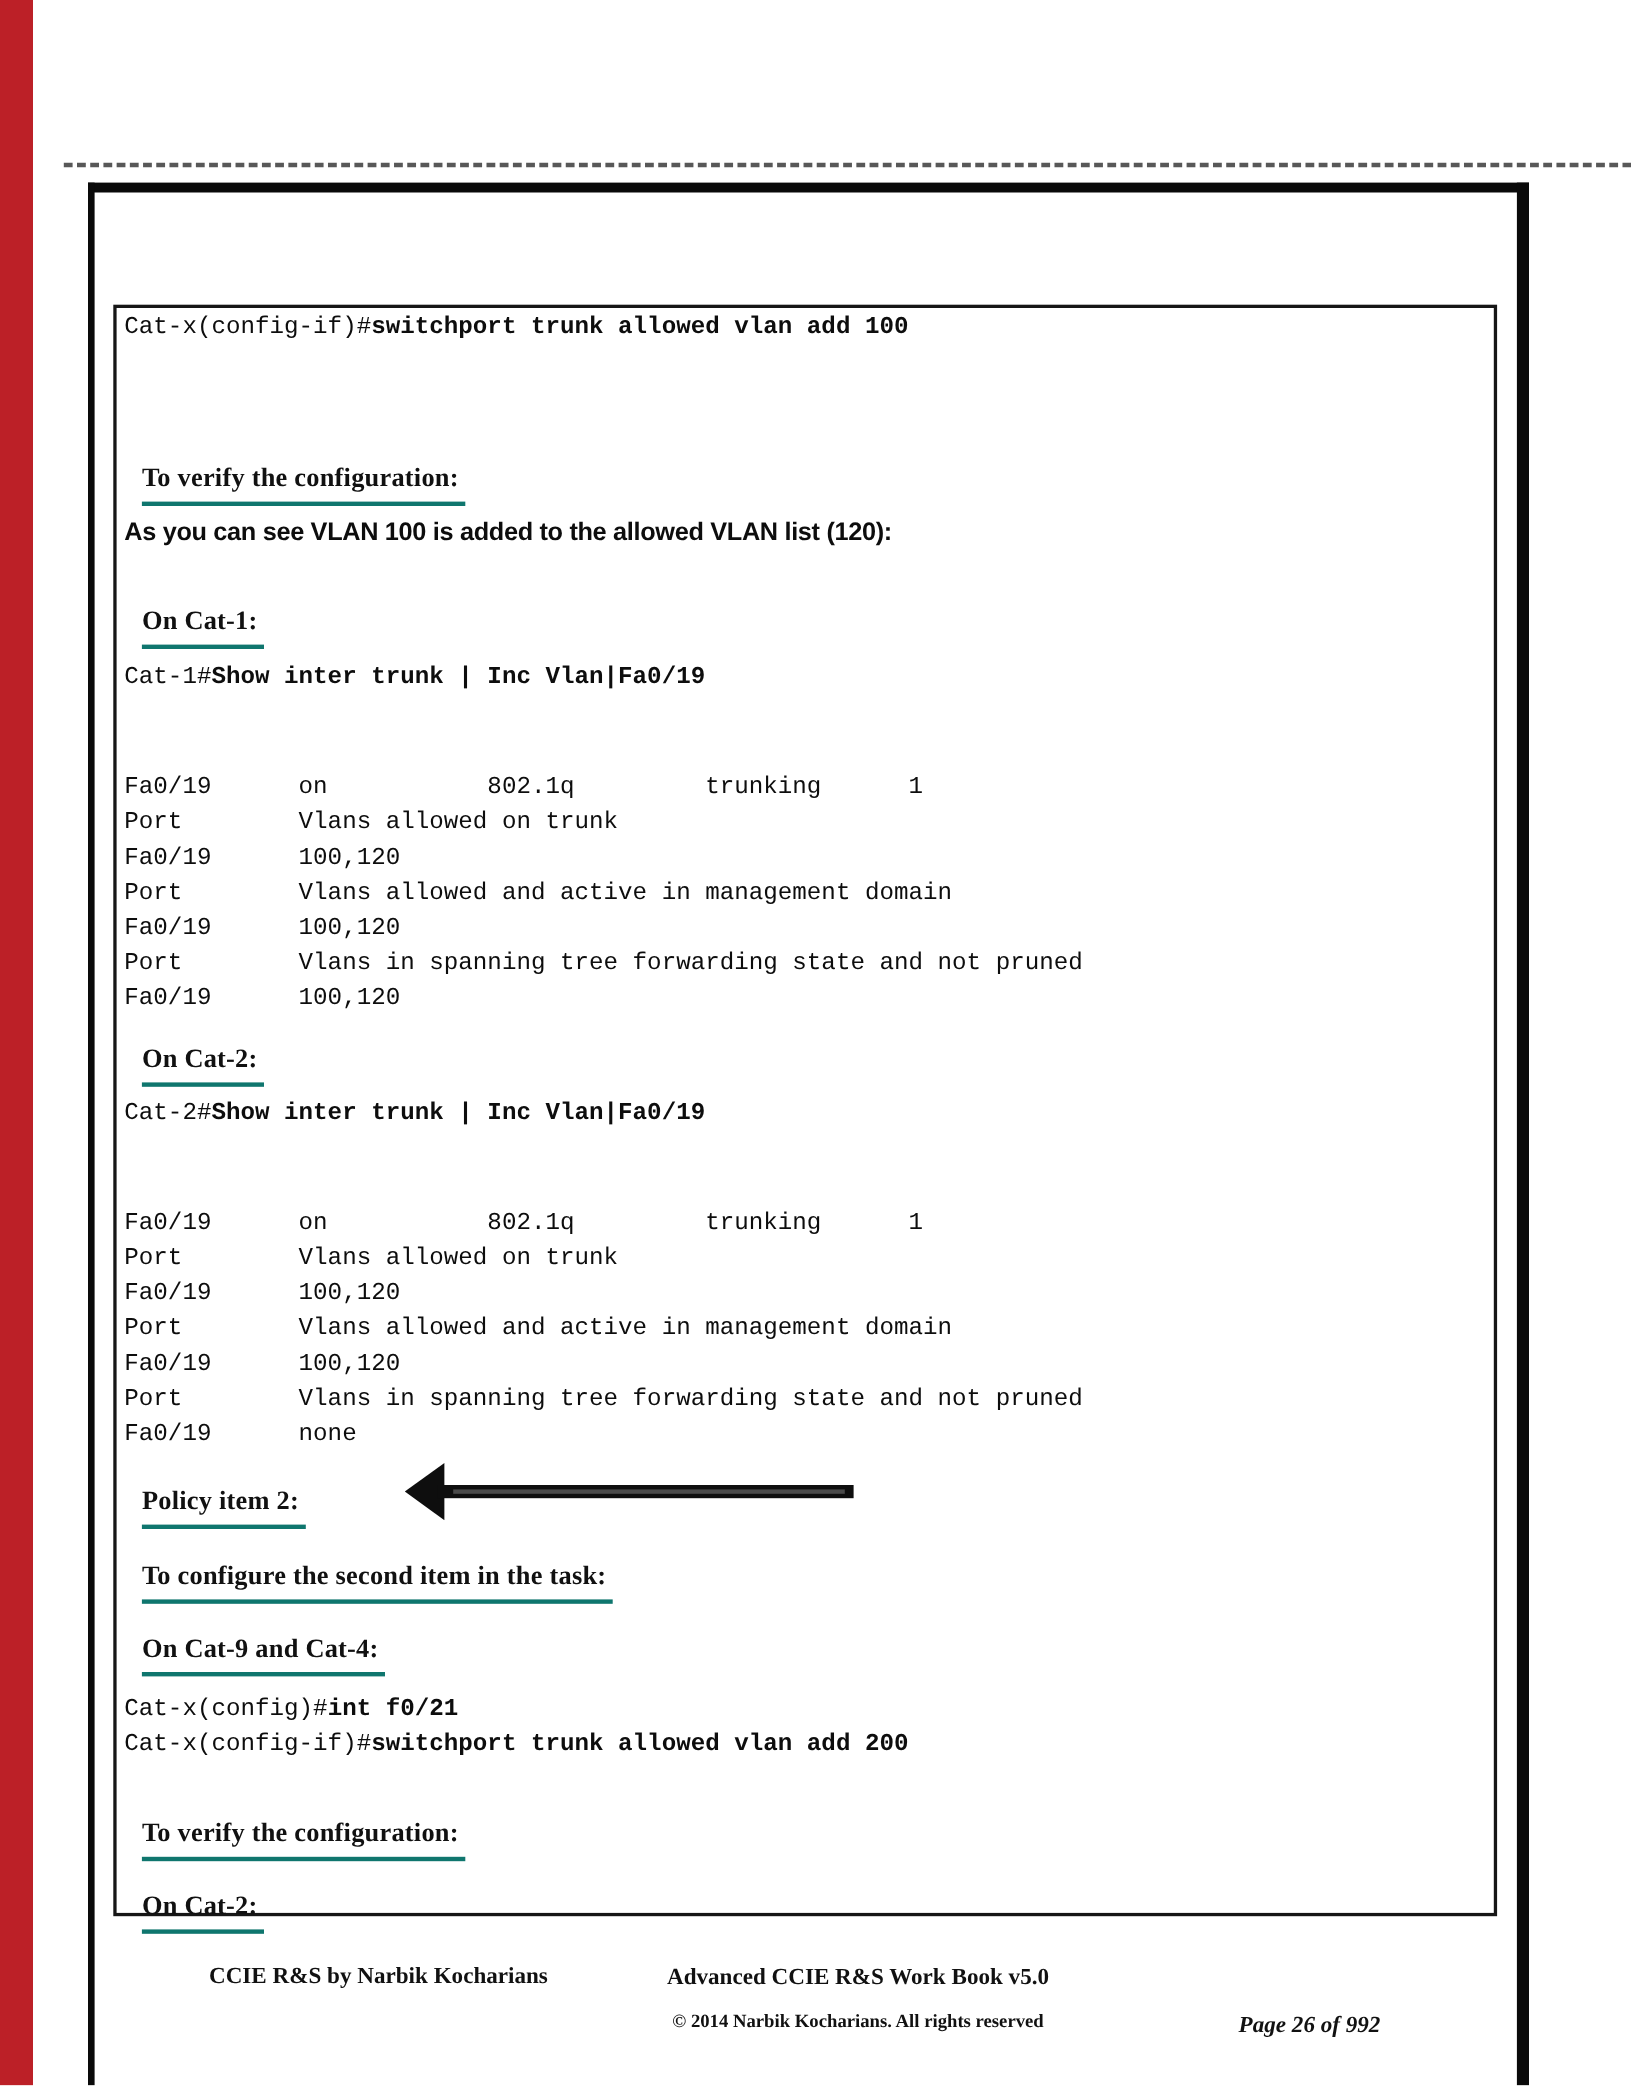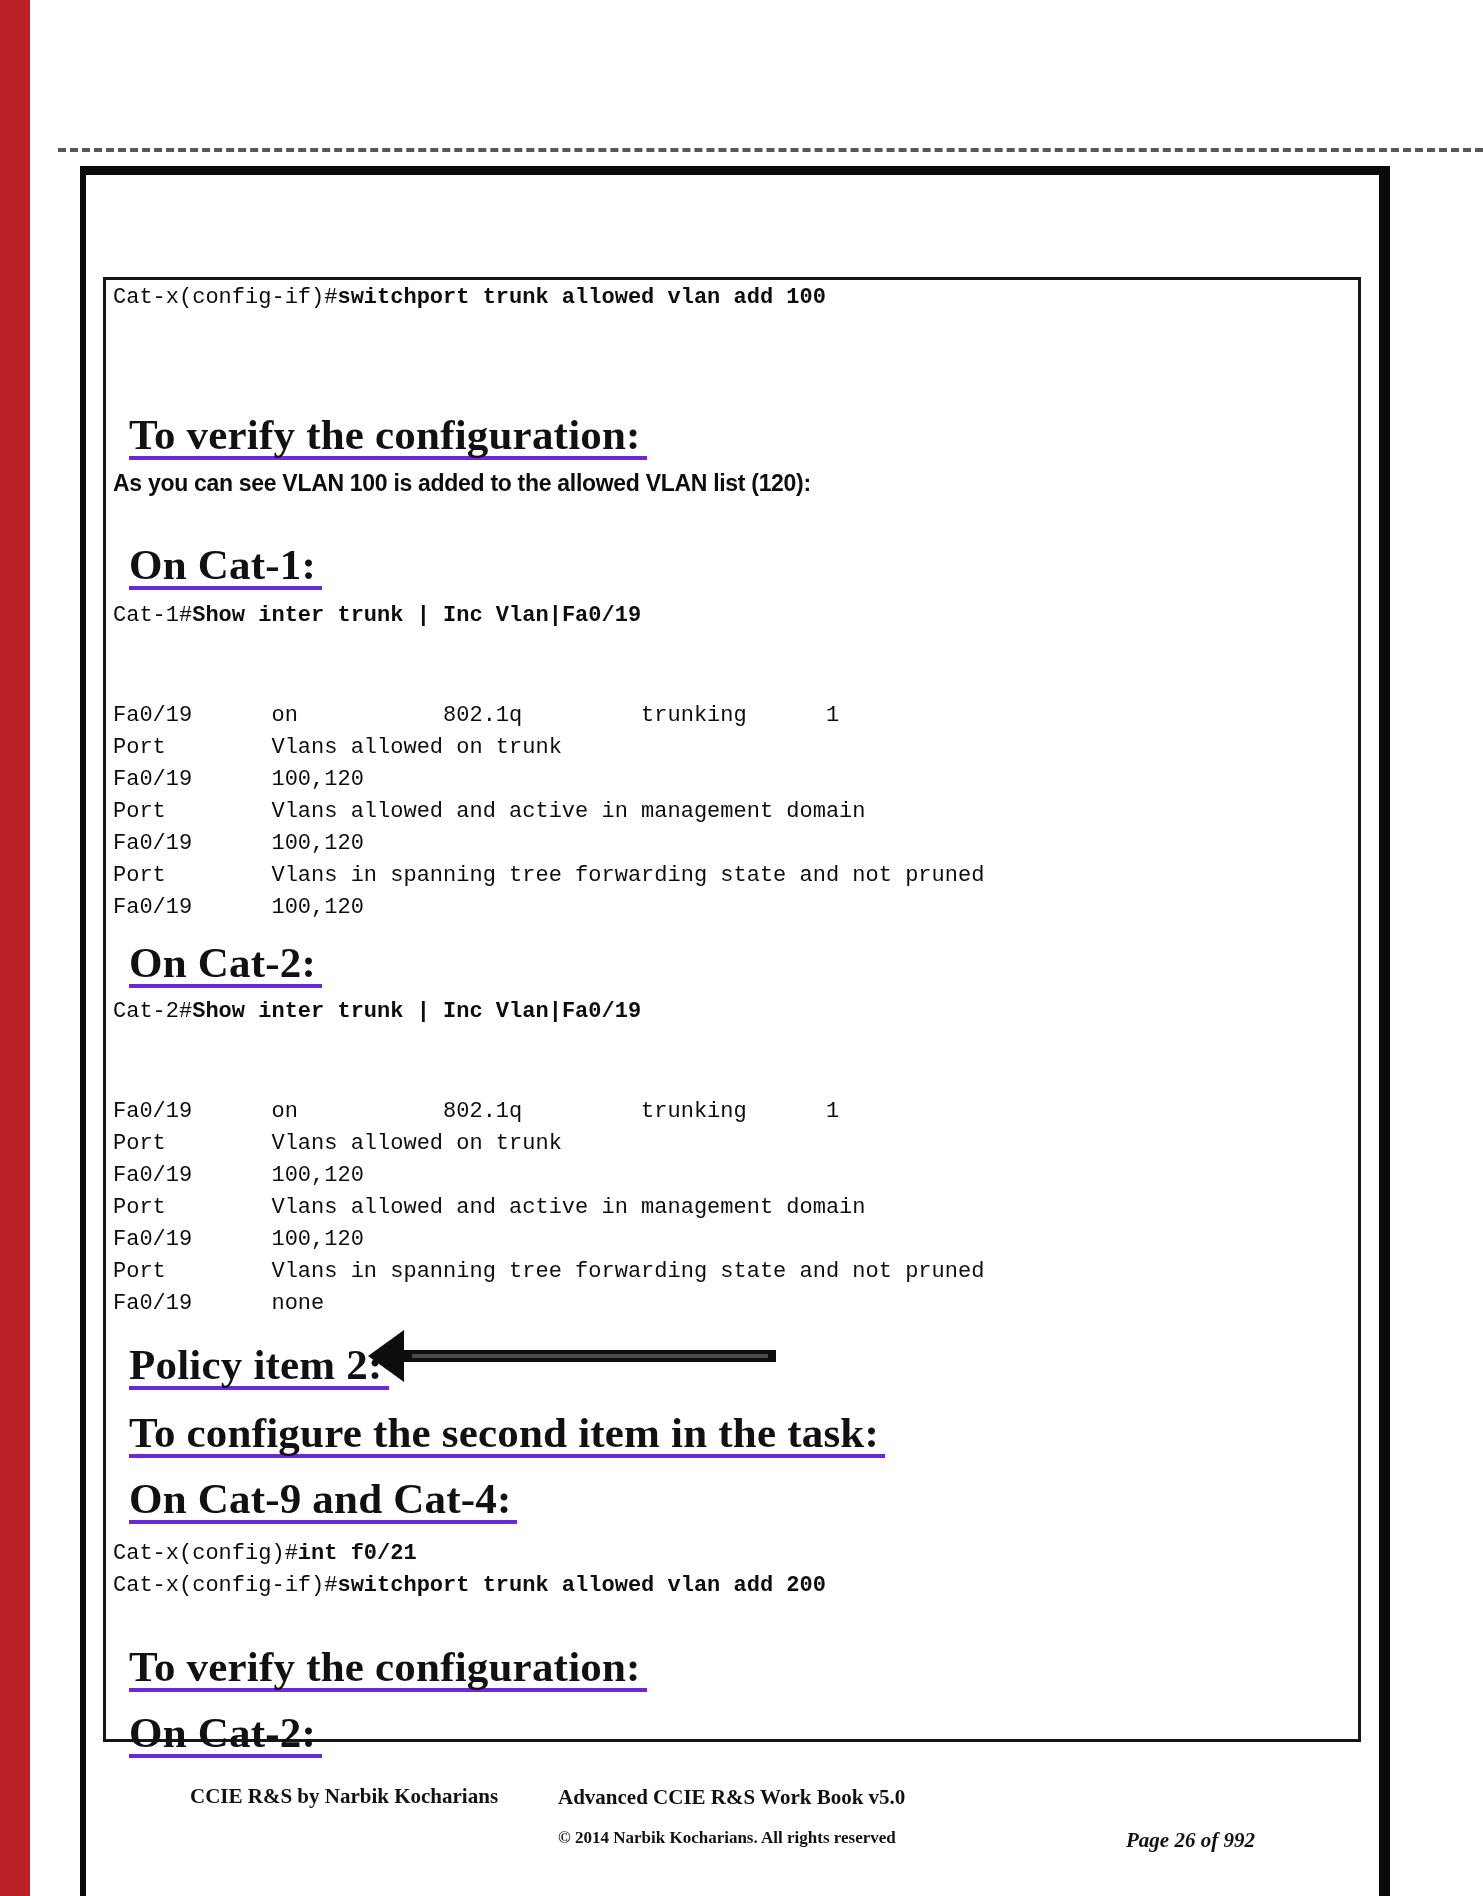--- a/index.html
+++ b/index.html
@@ -12,27 +12,27 @@
         box-sizing:border-box;border-left:6px solid #0a0a0a;border-top:9px solid #0a0a0a;
         border-right:11px solid #0a0a0a;}
   .content-box{position:absolute;left:103px;top:277px;width:1258px;height:1465px;
         box-sizing:border-box;border:3px solid #161616;}
   .blk{position:absolute;left:113px;white-space:pre;}
   .code{font-family:"Liberation Mono","DejaVu Sans Mono",monospace;
         font-size:22px;line-height:32px;color:#0d0d0d;}
   .code b{font-weight:700;margin-top:10px;}
   pre.out{margin:0;font-family:"Liberation Mono","DejaVu Sans Mono",monospace;
         font-size:22px;line-height:32px;color:#0d0d0d;}
-  .hd{display:inline-block;font-weight:700;font-size:43px;line-height:38px;
-        letter-spacing:.2px;border-bottom:4px solid #6d28d9;padding:0 6px 2px 0;}
+  .hd{display:inline-block;font-weight:700;font-size:24px;line-height:38px;
+        letter-spacing:.2px;border-bottom:4px solid #0f766e;padding:0 6px 2px 0;}
   .note{font-family:"Liberation Sans",sans-serif;font-weight:700;font-size:23px;
         letter-spacing:-.3px;color:#0d0d0d;}
   .arrow-wrap{position:absolute;left:368px;top:1330px;width:412px;height:52px;}
   .footer-left{position:absolute;left:190px;top:1784px;font-weight:700;font-size:21px;}
-  .footer-center{position:absolute;left:558px;top:1784px;width:444px;}
+  .footer-center{position:absolute;left:558px;top:1784px;width:444px;text-align:center;}
   .footer-center .t{font-weight:700;font-size:21px;line-height:26px;}
   .footer-center .c{font-weight:700;font-size:17px;line-height:24px;margin-top:16px;}
   .footer-right{position:absolute;left:1126px;top:1784px;font-weight:700;
         font-style:italic;font-size:21px;margin-top:44px;}
 </style>
 </head>
 <body>
 
 <div class="page">
 

